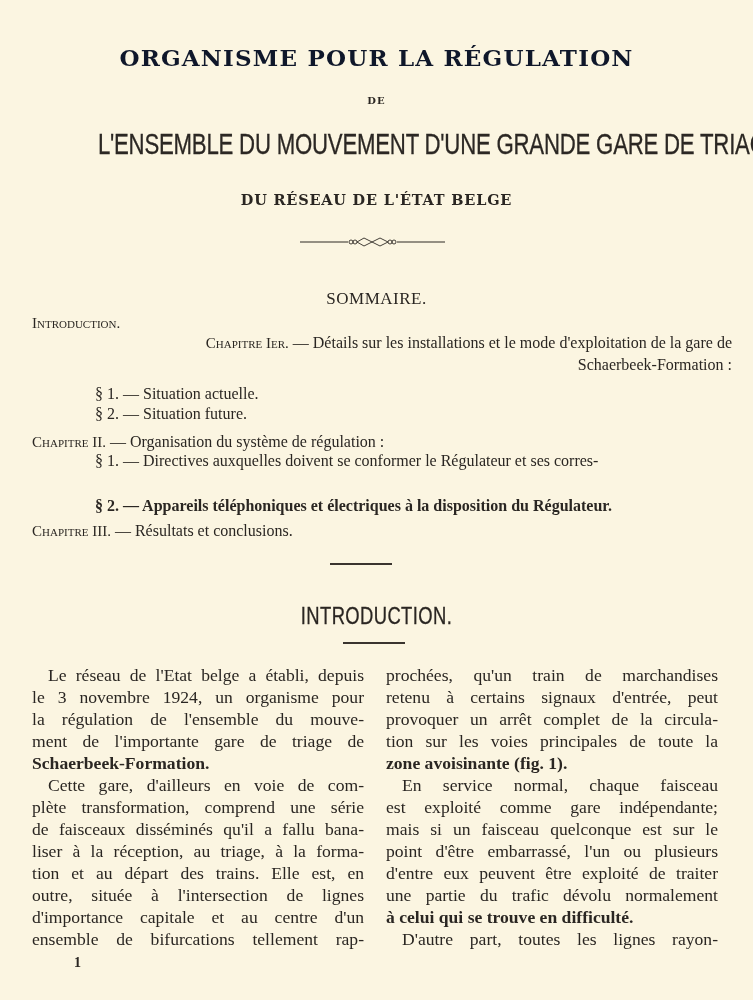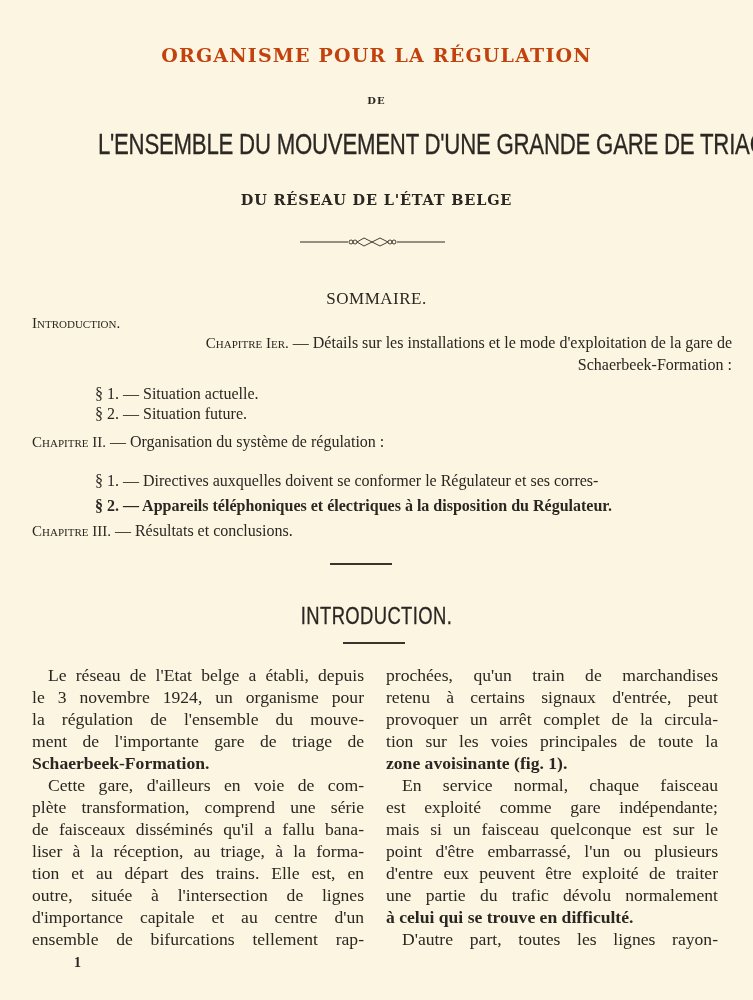--- a/index.html
+++ b/index.html
@@ -8,21 +8,21 @@
     background: #fbf5e1;
     color: #2a2622;
     font-family: "Liberation Serif", "DejaVu Serif", serif;
     position: relative;
   }
   .abs { position: absolute; }
   .center { left: 0; width: 753px; text-align: center; }
 
   .title1 {
     top: 44px; font-family: "DejaVu Serif", serif; font-weight: bold;
-    font-size: 19px; letter-spacing: 1.2px; color: #c2410c;
+    font-size: 23px; letter-spacing: 1.2px; color: #0f172a;
   }
   .de { top: 95px; font-size: 10px; font-weight: bold; letter-spacing: 1px; font-family: "DejaVu Serif", serif; }
   .title2 {
     top: 127px; font-family: "Liberation Sans", sans-serif;
     font-size: 30px; letter-spacing: -0.3px; color: #2b2723;
     transform: scaleX(0.74); transform-origin: center top; white-space: nowrap;
     -webkit-text-stroke: 0.3px #2b2723;
   }
   .title3 {
     top: 191px; font-family: "DejaVu Serif", serif; font-weight: bold;
@@ -82,21 +82,21 @@
   <div style="padding-left:16px;">Schaerbeek-Formation :</div>
 </div>
 
 <div class="abs toc" style="top:383px; left:95px;">§ 1. — Situation actuelle.</div>
 <div class="abs toc" style="top:403px; left:95px;">§ 2. — Situation future.</div>
 
 <div class="abs toc" style="top:431px; left:32px; width:700px;">
   <span class="sc">Chapitre II.</span><span> — Organisation du système de régulation :</span>
 </div>
 
-<div class="abs toc" style="top:470px; left:95px; width:640px;">
+<div class="abs toc" style="top:450px; left:95px; width:640px;">
   <div>§ 1. — Directives auxquelles doivent se conformer le Régulateur et ses corres-</div>
 </div>
 
 <div class="abs toc" style="top:495px; left:95px;font-weight:bold;">§ 2. — Appareils téléphoniques et électriques à la disposition du Régulateur.</div>
 
 <div class="abs toc" style="top:520px; left:32px;">
   <span class="sc">Chapitre III.</span><span> — Résultats et conclusions.</span>
 </div>
 
 <div class="abs sep-short"></div>

